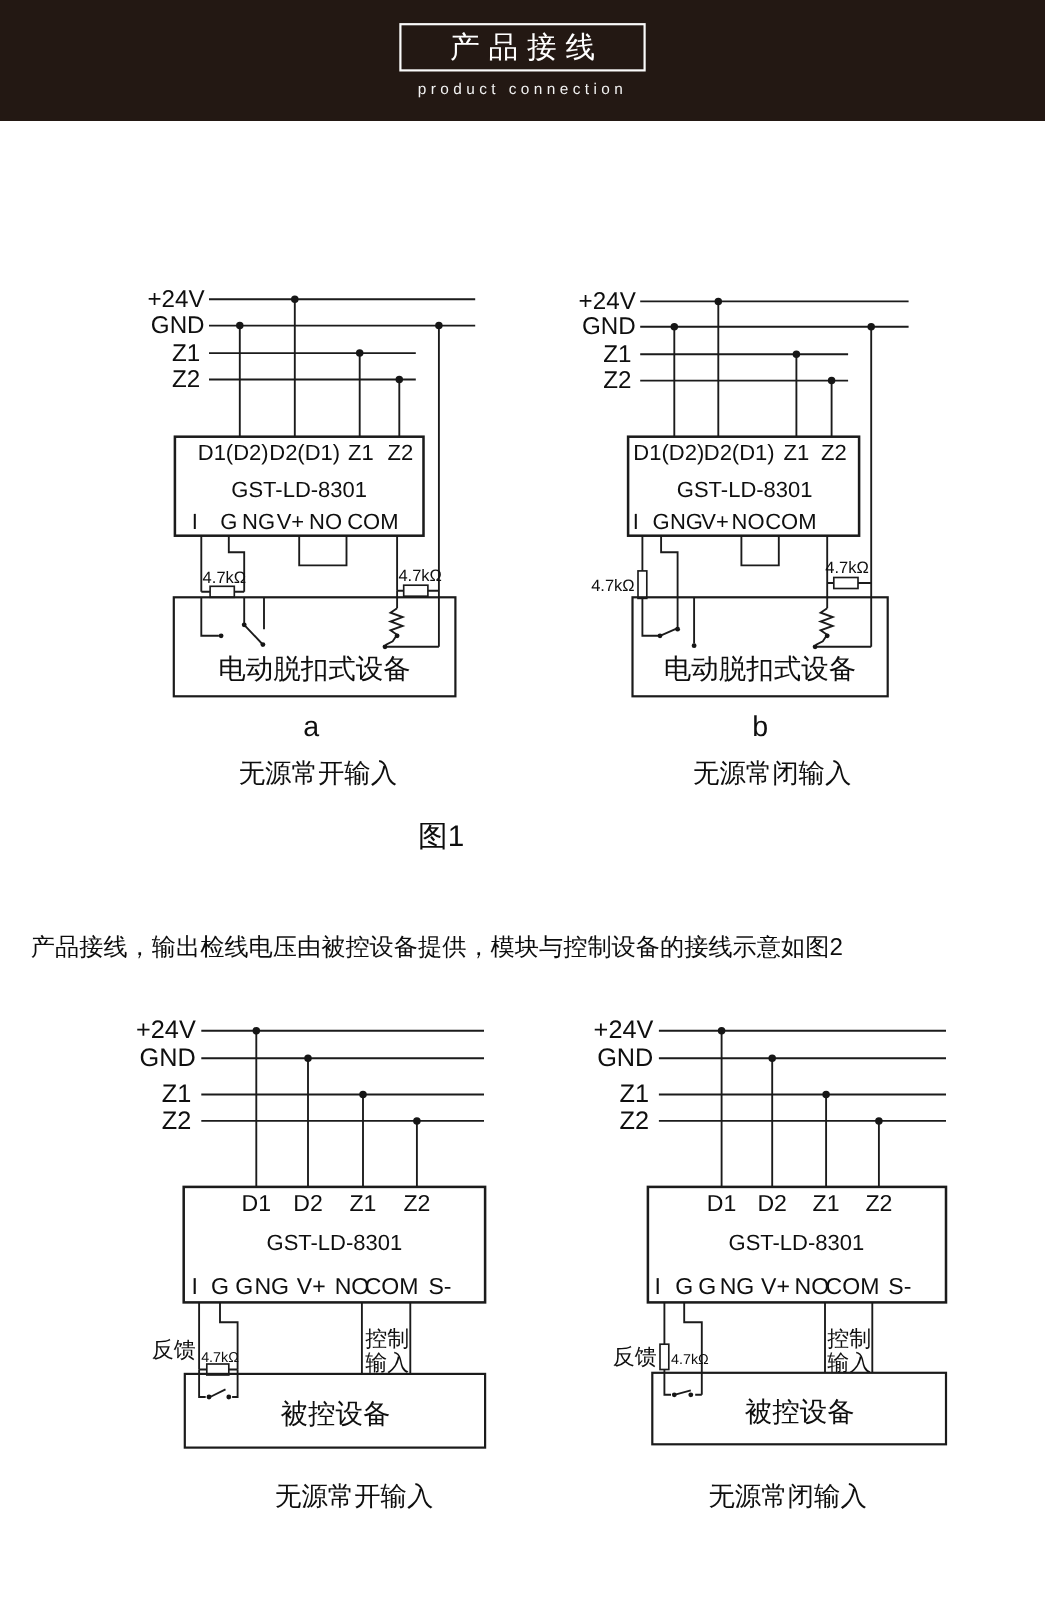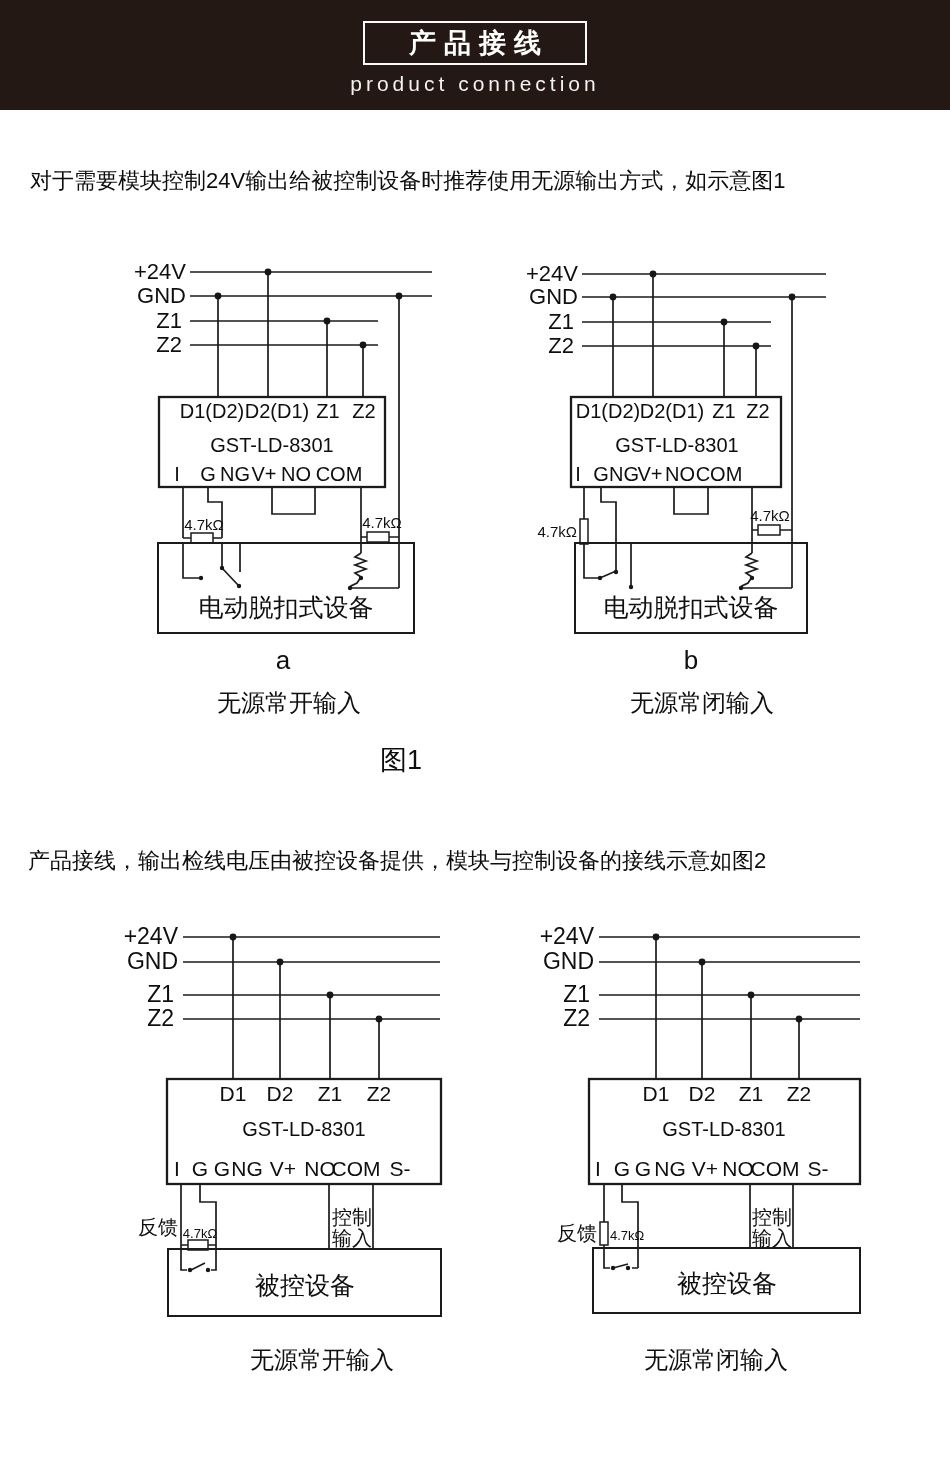--- a/index.html
+++ b/index.html
@@ -2,23 +2,23 @@
 <html><head>
 <meta charset="utf-8">
 <style>
   html,body{margin:0;padding:0;background:#ffffff;}
   .page{position:relative;width:950px;height:1466px;background:#ffffff;overflow:hidden;
         font-family:"Liberation Sans","DejaVu Sans",sans-serif;color:#111;}
   .hdr{position:absolute;left:0;top:0;width:950px;height:110px;background:#231813;}
   .titlebox{position:absolute;left:50%;top:21px;transform:translateX(-50%);
             width:220px;height:40px;border:2px solid #fafafa;
             display:flex;align-items:center;justify-content:center;}
-  .titletext{color:#ffffff;font-size:27px;letter-spacing:8px;text-indent:8px;white-space:nowrap;font-weight:bold;}
+  .titletext{color:#ffffff;font-size:27px;letter-spacing:8px;text-indent:8px;white-space:nowrap;}
   .subtitle{position:absolute;left:0;top:72px;width:950px;text-align:center;
-            color:#f2f2f2;font-size:21px;letter-spacing:4px;}
+            color:#f2f2f2;font-size:14px;letter-spacing:4px;}
   .para{position:absolute;font-size:22px;color:#0d0d0d;white-space:nowrap;}
   #p1{left:30px;top:166px;}
   #p2{left:28px;top:846px;}
   .figcap{position:absolute;left:0;width:802px;text-align:center;font-size:27px;color:#0d0d0d;}
   #cap1{top:742px;}
   #cap2{top:1487px;text-indent:44px;}
   svg{position:absolute;overflow:visible;}
   .w{stroke:#1b1b1b;stroke-width:1.7;fill:none;}
   .bx{stroke:#1b1b1b;stroke-width:2.3;fill:none;}
   .bx2{stroke:#1b1b1b;stroke-width:2;fill:none;}
@@ -34,21 +34,20 @@
 
 <div class="page">
 
   <div class="hdr">
     <div class="titlebox">
       <span class="titletext">产品接线</span>
     </div>
     <div class="subtitle">product connection</div>
   </div>
 
-  <div class="para" id="p1">对于需要模块控制24V输出给被控制设备时推荐使用无源输出方式，如示意图1</div>
   <div class="para" id="p2">产品接线，输出检线电压由被控设备提供，模块与控制设备的接线示意如图2</div>
 
   <svg style="left:130px;top:255px" width="352" height="465" viewBox="130 255 352 465">
     <g>
       <path class="w" d="M190 272H432 M190 296H432 M190 321H378 M190 345H378"></path>
       <path class="w" d="M218 296V397 M268 272V397 M327 321V397 M363 345V397 M399 296V588"></path>
     </g>
     <g>
       <circle class="dot" cx="268" cy="272" r="3.4"></circle>
         <circle class="dot" cx="218" cy="296" r="3.4"></circle>

